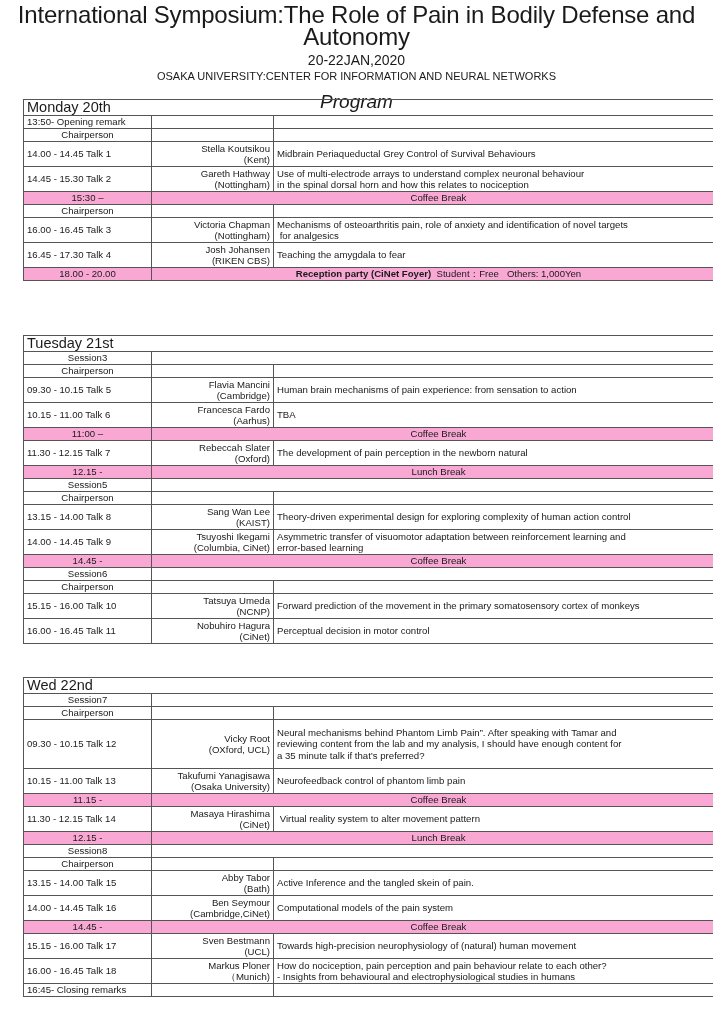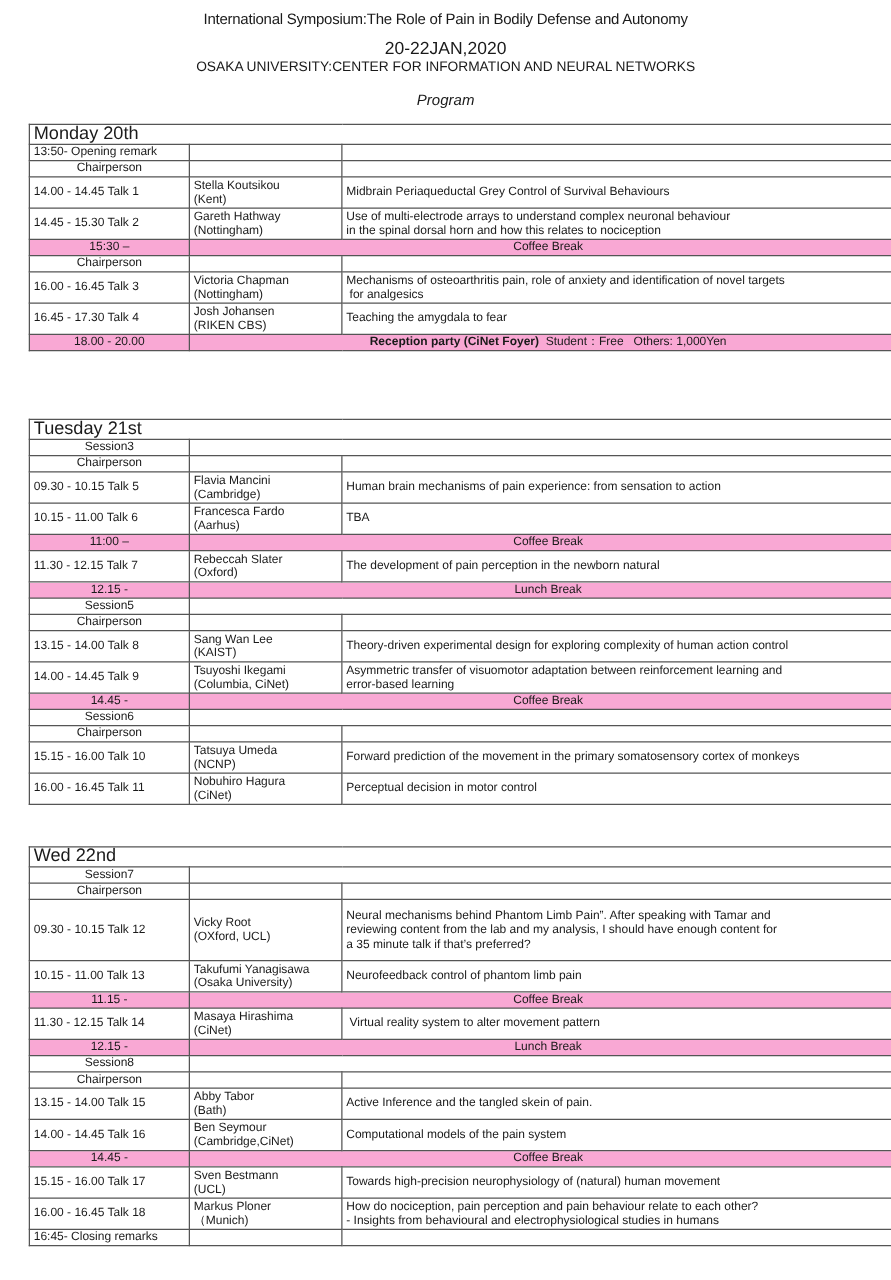--- a/index.html
+++ b/index.html
@@ -1,33 +1,33 @@
 <!DOCTYPE html>
 <html><head>
 <meta charset="utf-8">
 <style>
   html, body { margin: 0; padding: 0; background: #ffffff; }
   body { width: 713px; height: 1024px; overflow: hidden; font-family: "Liberation Sans", sans-serif; color: #1a1a1a; position: relative; }
   .hdr { text-align: center; }
-  .title { font-size: 12px; margin-top: 4px; line-height: 22px; letter-spacing: -0.2px; }
+  .title { font-size: 24px; margin-top: 4px; line-height: 22px; letter-spacing: -0.2px; }
   .date { font-size: 14px; line-height: 18px; margin-top: 3px; }
   .org { font-size: 11px; line-height: 14px; }
-  .prog { font-size: 12px; font-style: italic; line-height: 22px; margin-top: 8px; }
+  .prog { font-size: 19px; font-style: italic; line-height: 22px; margin-top: 8px; }
   table.day { position: absolute; left: 23px; width: 702px; border-collapse: collapse; table-layout: fixed; font-size: 9.6px; }
   table.day td { border: 1px solid #555; padding: 0 3px; vertical-align: middle; line-height: 11.5px; overflow: hidden; white-space: nowrap; }
   table.day col.c1 { width: 128px; }
   table.day col.c2 { width: 122px; }
   table.day col.c3 { width: 452px; }
   td.dayhead { font-size: 14.5px; height: 15px; padding-left: 3px; line-height: 16px; }
   td.ctr { text-align: center; }
   tr.single td { height: 12px; }
   tr.talk td { height: 24px; }
   tr.talk3 td { height: 48px; }
   tr.brk td { background: #f9a8d4; height: 12px; }
-  .spk { text-align: left; }
+  .spk { text-align: right; }
 </style>
 </head>
 <body>
 
 <div class="hdr">
   <div class="title">International Symposium:The Role of Pain in Bodily Defense and Autonomy</div>
   <div class="date">20-22JAN,2020</div>
   <div class="org">OSAKA UNIVERSITY:CENTER FOR INFORMATION AND NEURAL NETWORKS</div>
   <div class="prog">Program</div>
 </div>

